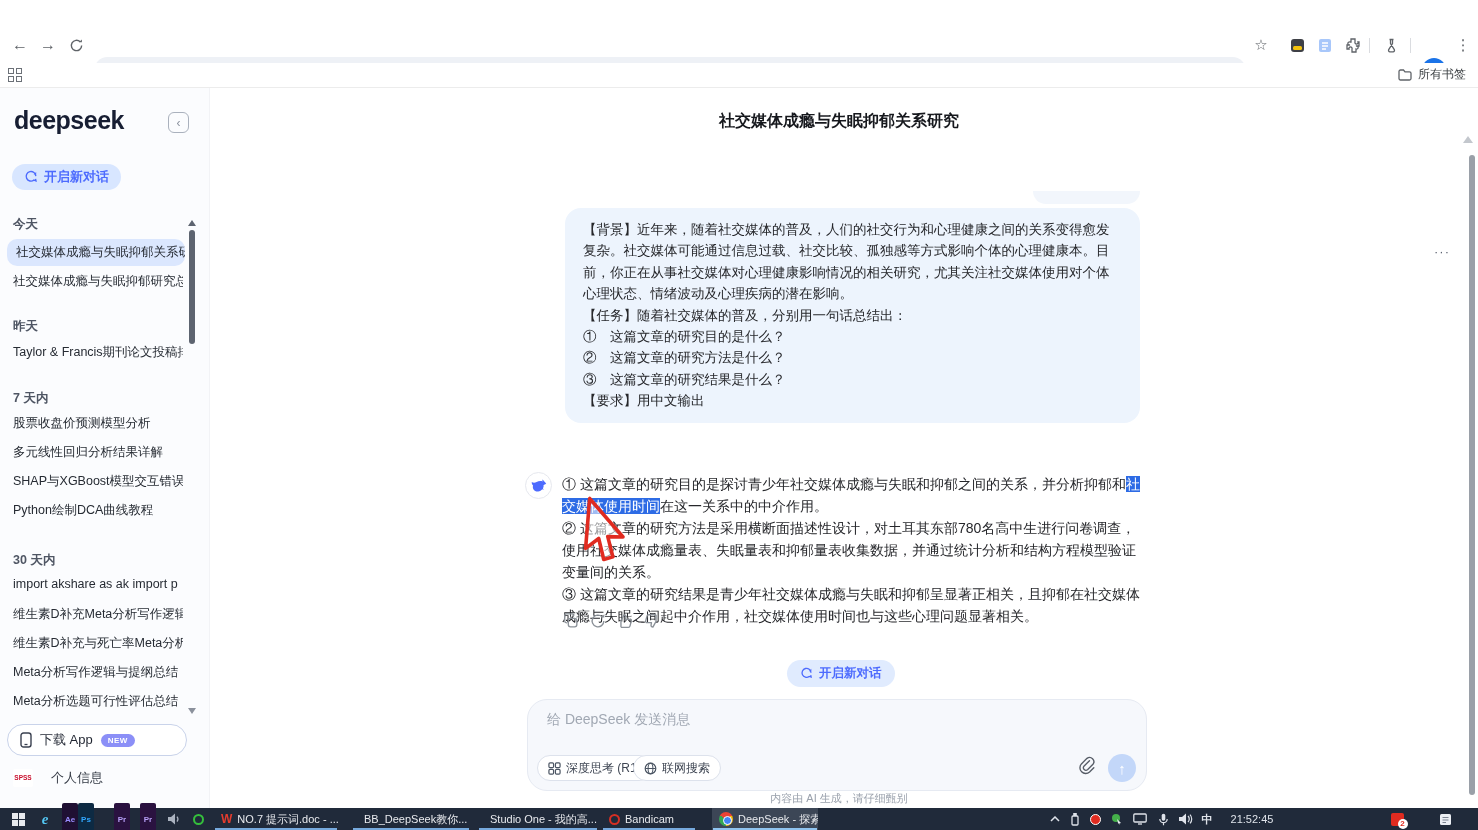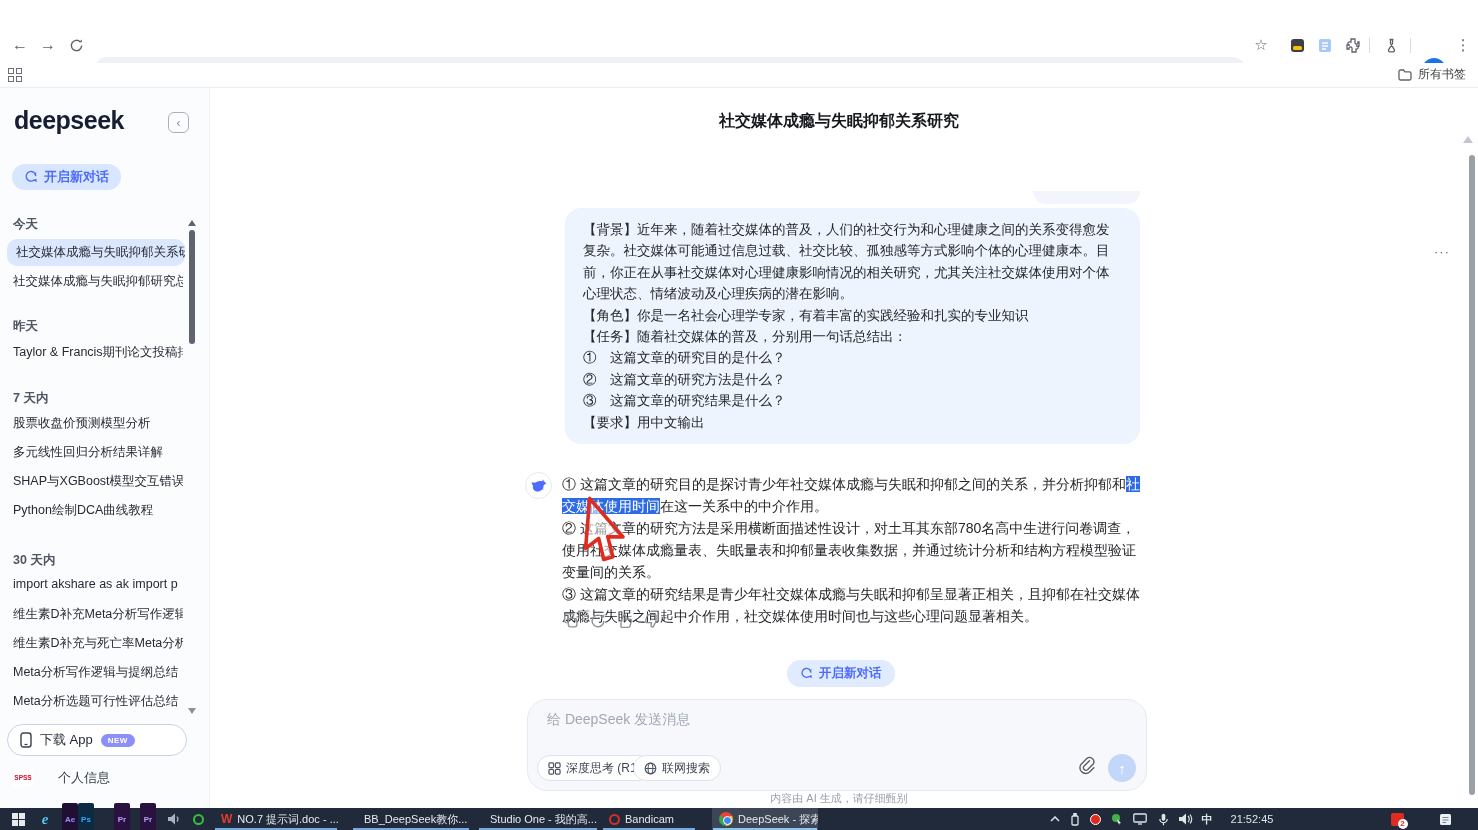--- a/index.html
+++ b/index.html
@@ -38,21 +38,21 @@
   .newchat { position:absolute; left:12px; top:164px; height:26px; padding:0 12px; background:#d8e6ff; border-radius:13px; display:flex; align-items:center; gap:6px; color:#4d6bfe; font-size:13px; font-weight:600; }
   .side-label { position:absolute; left:13px; font-size:12.5px; font-weight:600; color:#4f5664; }
   .side-item { position:absolute; left:13px; width:170px; font-size:12.5px; color:#262b33; white-space:nowrap; overflow:hidden; }
   .side-item.active-pill { left:7px; top:239px; width:178px; height:27px; background:#dbe7fe; border-radius:10px; line-height:27px; padding-left:9px; }
   .item-menu { position:absolute; right:26px; top:239px; width:20px; height:27px; line-height:25px; color:#5b6270; font-size:13px; text-align:center; letter-spacing:1px; }
   .side-scroll { position:absolute; left:189px; top:230px; width:6px; height:114px; background:#5d6470; border-radius:3px; }
   .tri-up { width:0; height:0; border-left:4px solid transparent; border-right:4px solid transparent; border-bottom:6px solid #5d6470; position:absolute; left:188px; top:220px; }
   .tri-down { width:0; height:0; border-left:4px solid transparent; border-right:4px solid transparent; border-top:6px solid #8b919c; position:absolute; left:188px; top:708px; }
   .dlapp { position:absolute; left:7px; top:724px; width:180px; height:32px; border:1px solid #c9d3ea; border-radius:17px; background:#fff; display:flex; align-items:center; gap:8px; padding:0 12px; font-size:13px; color:#1f2430; }
   .newbadge { background:#8b8ff7; color:#fff; font-size:8px; font-weight:bold; border-radius:8px; padding:2px 7px; letter-spacing:0.5px; }
-  .profile-row { position:absolute; left:13px; top:769px; display:flex; align-items:center; gap:25px; font-size:13px; color:#353b46; }
+  .profile-row { position:absolute; left:13px; top:769px; display:flex; align-items:center; gap:18px; font-size:13px; color:#353b46; }
   .spss { width:20px; height:18px; background:#fff; display:flex; align-items:center; justify-content:center; font-size:6.5px; font-weight:bold; color:#c8102e; border-radius:2px; line-height:1; flex-direction:column; }
 
   
   .chat-title { position:absolute; left:210px; top:111px; width:1258px; text-align:center; font-size:16px; font-weight:bold; color:#16181d; }
   .prev-sliver { position:absolute; left:1033px; top:191px; width:107px; height:13px; background:#f2f6fc; border-radius:0 0 14px 14px; }
   .user-bubble { position:absolute; left:565px; top:208px; width:575px; background:#edf4fd; border-radius:16px; padding:11px 18px; font-size:13.5px; line-height:21.4px; color:#26272b; }
   .ai-avatar { position:absolute; left:525px; top:472px; width:27px; height:27px; border-radius:50%; background:#fff; border:1px solid #e6e8ee; display:flex; align-items:center; justify-content:center; }
   .ai-text { position:absolute; left:562px; top:473px; width:579px; font-size:14px; line-height:22px; color:#26272b; }
   .sel { background:#2d6be5; color:#fff; }
   .actions { position:absolute; left:562px; top:612px; display:flex; gap:9px; }
@@ -246,21 +246,20 @@
   <div class="profile-row">
     <span class="spss">SPSS</span>
     <span>个人信息</span>
   </div>
 
   <div class="chat-title">社交媒体成瘾与失眠抑郁关系研究</div>
   <div class="prev-sliver"></div>
 
   <div class="user-bubble">
     <div>【背景】近年来，随着社交媒体的普及，人们的社交行为和心理健康之间的关系变得愈发复杂。社交媒体可能通过信息过载、社交比较、孤独感等方式影响个体的心理健康本。目前，你正在从事社交媒体对心理健康影响情况的相关研究，尤其关注社交媒体使用对个体心理状态、情绪波动及心理疾病的潜在影响。</div>
-    <div>【角色】你是一名社会心理学专家，有着丰富的实践经验和扎实的专业知识</div>
     <div>【任务】随着社交媒体的普及，分别用一句话总结出：</div>
     <div>①　这篇文章的研究目的是什么？</div>
     <div>②　这篇文章的研究方法是什么？</div>
     <div>③　这篇文章的研究结果是什么？</div>
     <div>【要求】用中文输出</div>
   </div>
 
   <div class="ai-avatar">
     <svg width="18" height="18" viewBox="0 0 24 24">
         <path fill="#4D6BFE" d="M21.6 9.4c-.5-1.6-1.6-2.9-3-3.7-.3-1-1-1.8-2-2.3-.2.9-.1 1.8.3 2.6-2.6-1-5.6-.7-8.1.8C6.3 8.2 3.9 8 2.4 6.7c-.3 1.8.4 3.6 1.7 4.7-.6 1.6-.4 3.3.4 4.8 1.3 2.1 3.9 3.3 6.5 3 2.1-.2 4.1-1.3 5.4-2.9.6.4 1.4.5 2.1.3-.3-.6-.7-1-1.3-1.3.9-1.4 1.2-3.1.9-4.7.9.1 1.8-.1 2.6-.6.3-.2-2.6-.4-3.1-.6z"></path>

